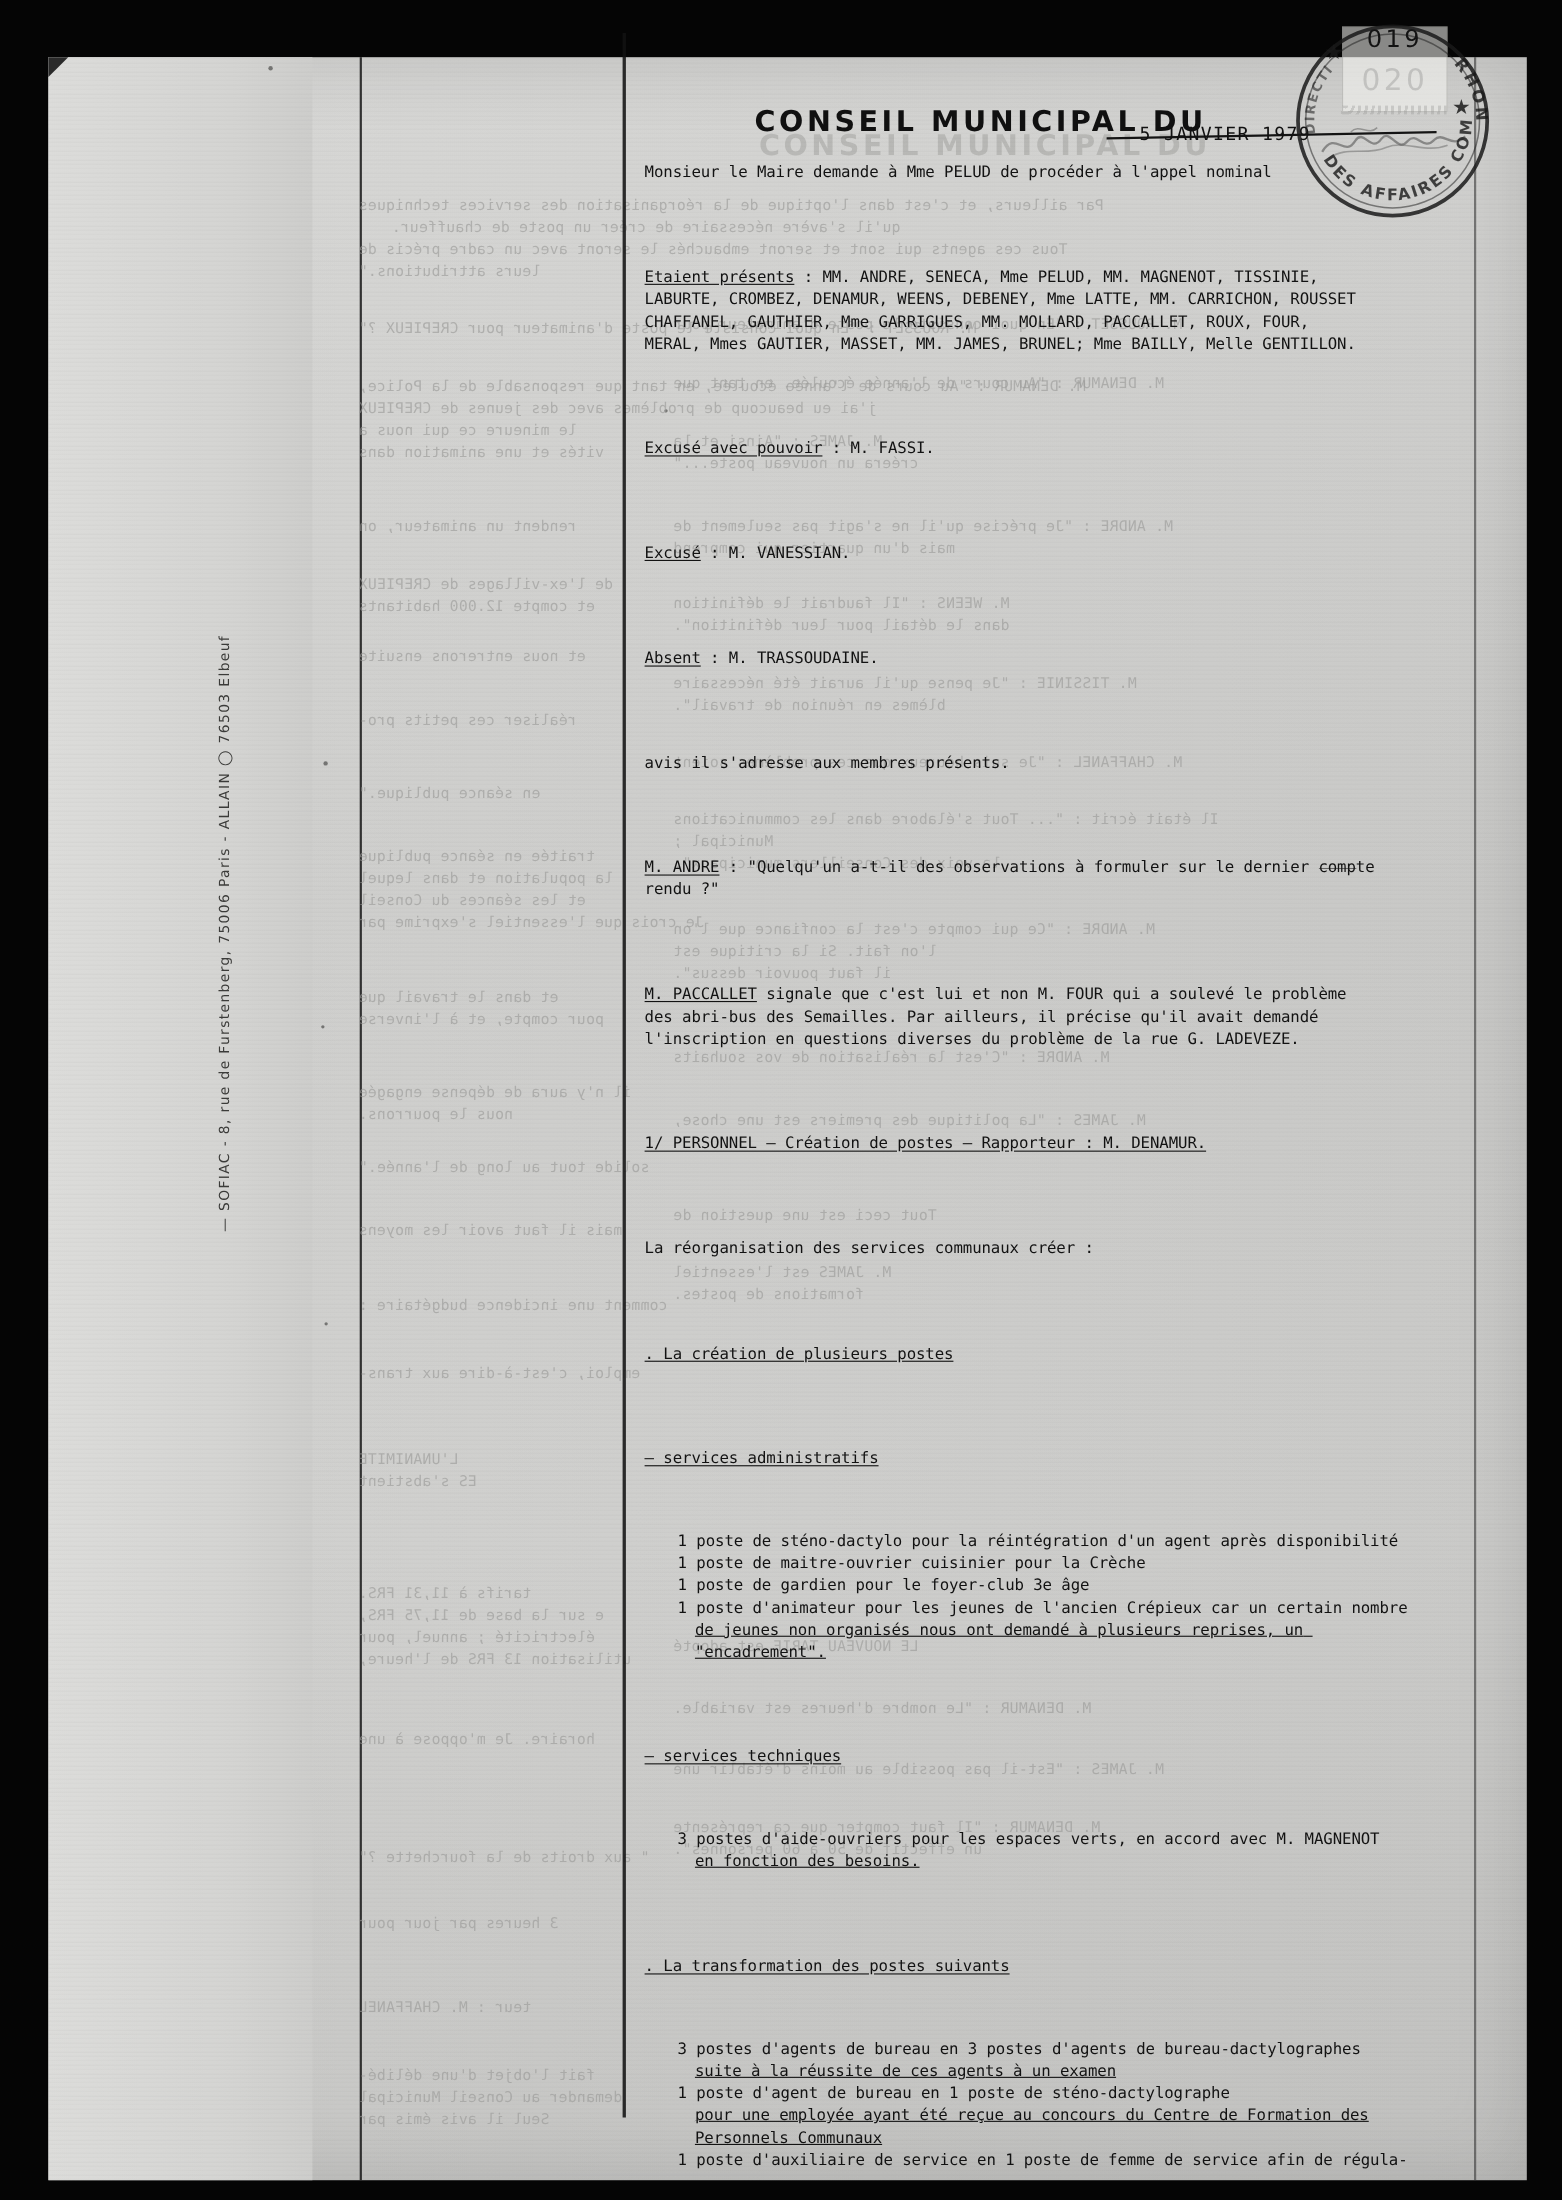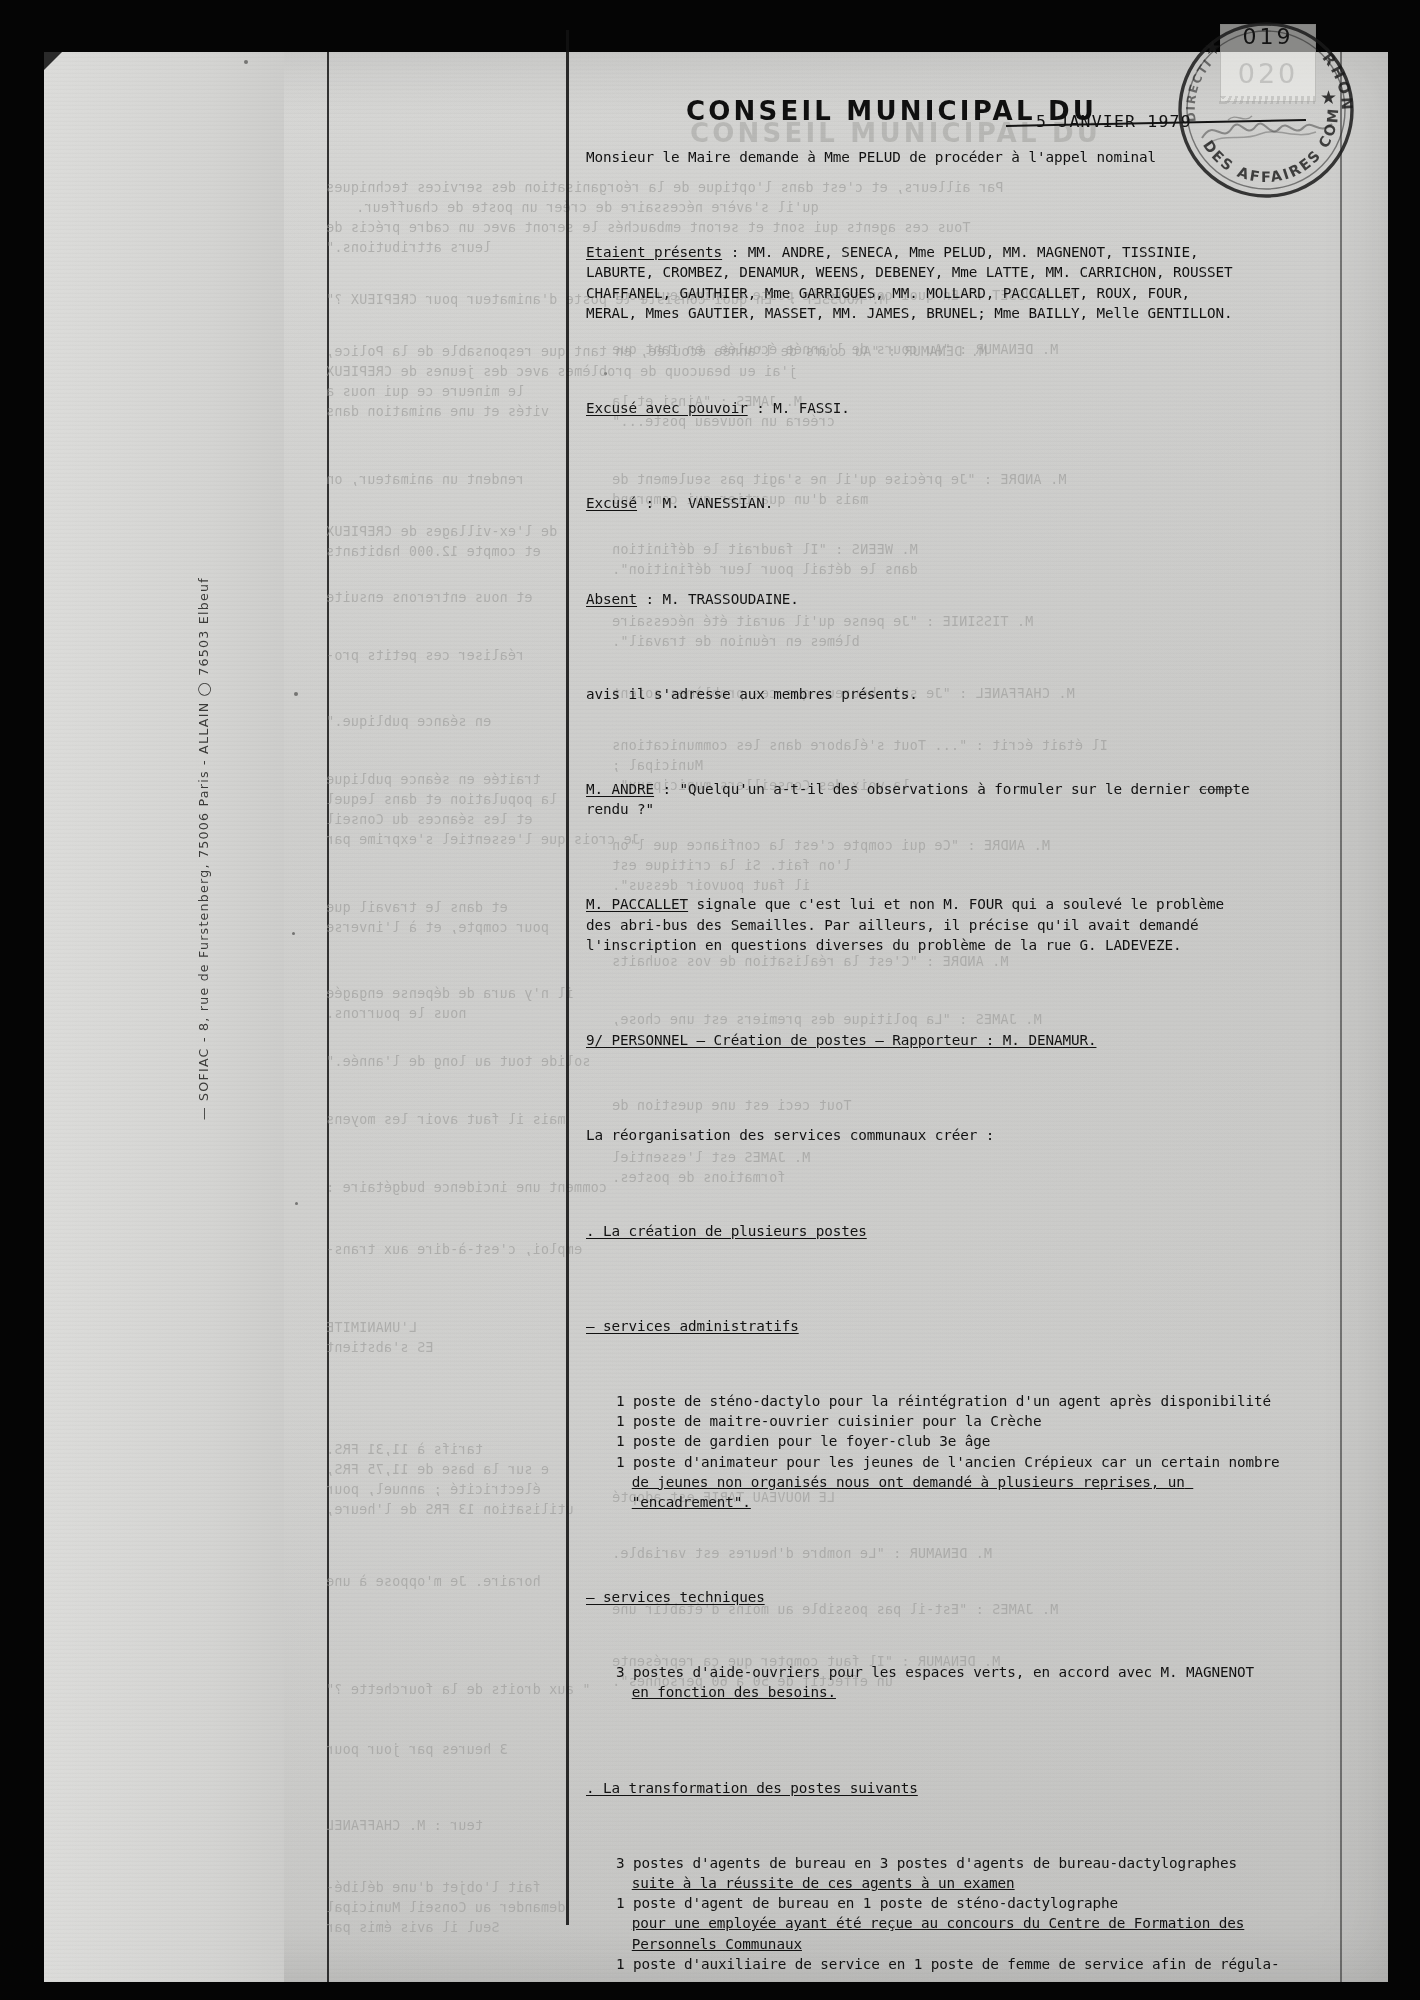--- a/index.html
+++ b/index.html
@@ -390,21 +390,21 @@
 
     <div class="blk">avis il s'adresse aux membres présents.</div>
 
     <div class="blk"><span class="u">M. ANDRE</span><span> : "Quelqu'un a-t-il des observations à formuler sur le dernier </span><span class="ovr">comp</span><span>te
 rendu ?"</span></div>
 
     <div class="blk"><span class="u">M. PACCALLET</span><span> signale que c'est lui et non M. FOUR qui a soulevé le problème
 des abri-bus des Semailles. Par ailleurs, il précise qu'il avait demandé
 l'inscription en questions diverses du problème de la rue G. LADEVEZE.</span></div>
 
-    <div class="blk u">9/ PERSONNEL – Création de postes – Rapporteur : M. DENAMUR.</div>
+    <div class="blk u">1/ PERSONNEL – Création de postes – Rapporteur : M. DENAMUR.</div>
 
     <div class="blk">La réorganisation des services communaux créer :</div>
 
     <div class="blk u">. La création de plusieurs postes</div>
 
     <div class="blk u">– services administratifs</div>
     <div class="blk"><span class="ind1">1 poste de sténo-dactylo pour la réintégration d'un agent après disponibilité</span><span class="ind1">1 poste de maitre-ouvrier cuisinier pour la Crèche</span><span class="ind1">1 poste de gardien pour le foyer-club 3e âge</span><span class="ind1">1 poste d'animateur pour les jeunes de l'ancien Crépieux car un certain nombre</span><span class="ind2">de jeunes non organisés nous ont demandé à plusieurs reprises, un "encadrement".</span></div>
 
     <div class="blk u">– services techniques</div>
     <div class="blk"><span class="ind1">3 postes d'aide-ouvriers pour les espaces verts, en accord avec M. MAGNENOT</span><span class="ind2">en fonction des besoins.</span></div>

